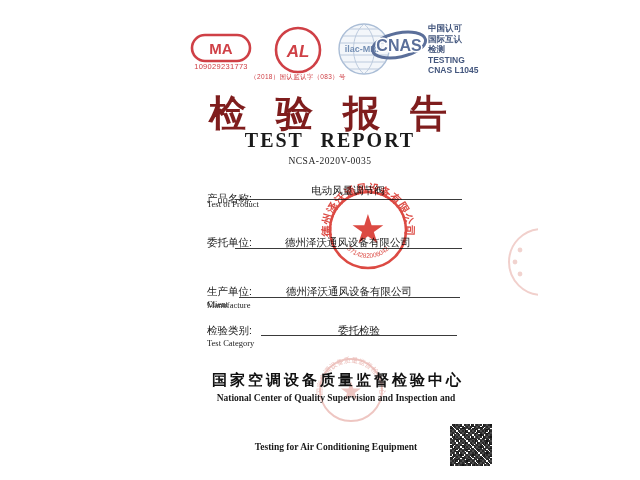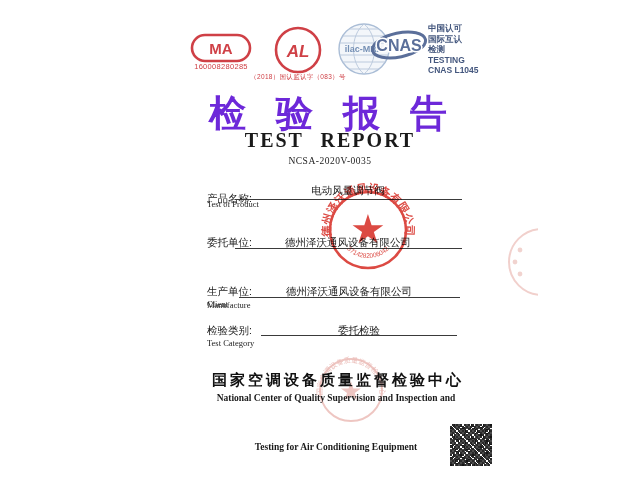--- a/index.html
+++ b/index.html
@@ -12,21 +12,21 @@
   .watermark{
     left:136px;top:186px;font-size:118px;font-weight:700;line-height:1;
     color:#ededed;letter-spacing:6px;z-index:1;user-select:none;
     font-family:"Liberation Sans",sans-serif;
   }
   
   .cert-num{color:#cf4046;font-size:7.5px;text-align:center;letter-spacing:.3px;z-index:2;}
   .cert-text{left:428px;top:23px;z-index:2;color:#44577e;font-weight:700;font-size:8.5px;line-height:10.5px;}
   
   .title-zh{left:209px;top:89px;font-size:37px;font-weight:700;letter-spacing:30px;white-space:nowrap;
-    font-family:"Liberation Serif","DejaVu Serif",serif;color:#6d28d9;z-index:2;}
+    font-family:"Liberation Serif","DejaVu Serif",serif;color:#7f1d1d;z-index:2;}
   .title-en{left:330px;top:129px;transform:translateX(-50%);font-size:20px;font-weight:600;
     letter-spacing:2px;word-spacing:10px;font-family:"Liberation Serif","DejaVu Serif",serif;color:#1a1a1a;z-index:2;white-space:nowrap;}
   .report-no{left:330px;top:156px;transform:translateX(-50%);font-size:9.5px;letter-spacing:.5px;
     font-family:"Liberation Serif","DejaVu Serif",serif;color:#222;z-index:2;white-space:nowrap;}
   
   .lbl-zh{font-size:10.5px;color:#1c1c1c;z-index:2;white-space:nowrap;}
   .lbl-en{font-size:8.5px;color:#1c1c1c;z-index:2;font-family:"Liberation Serif","DejaVu Serif",serif;white-space:nowrap;}
   .fline{height:0;border-bottom:1.5px solid #3a3a3a;z-index:2;}
   .fvalue{transform:translateX(-50%);font-size:10.5px;color:#1c1c1c;z-index:2;white-space:nowrap;}
   
@@ -50,21 +50,21 @@
 </head>
 <body>
 
 <div id="page">
 
 
   <svg class="abs" style="left:190px;top:33px;z-index:2;" width="62" height="30" viewBox="0 0 62 30">
     <rect x="2" y="2" width="58" height="26" rx="13" fill="none" stroke="#cf4046" stroke-width="2.6"></rect>
     <text x="31" y="21" text-anchor="middle" font-size="15" font-weight="bold" fill="#cf4046">MA</text>
   </svg>
-  <div class="abs cert-num" style="left:184px;top:62px;width:74px;">160008280285</div>
+  <div class="abs cert-num" style="left:184px;top:62px;width:74px;">109029231773</div>
 
   <svg class="abs" style="left:272px;top:25px;z-index:2;" width="52" height="50" viewBox="0 0 52 50">
     <circle cx="26" cy="25" r="22" fill="none" stroke="#cf4046" stroke-width="2.6"></circle>
     <text x="26" y="32" text-anchor="middle" font-size="17" font-weight="bold" font-style="italic" fill="#cf4046">AL</text>
   </svg>
   <div class="abs cert-num" style="left:246px;top:73px;width:104px;font-size:6.5px;">（2018）国认监认字（083）号</div>
 
   <svg class="abs" style="left:336px;top:21px;z-index:2;" width="56" height="56" viewBox="0 0 56 56">
     <defs>
         <clipPath id="ilacClip">

